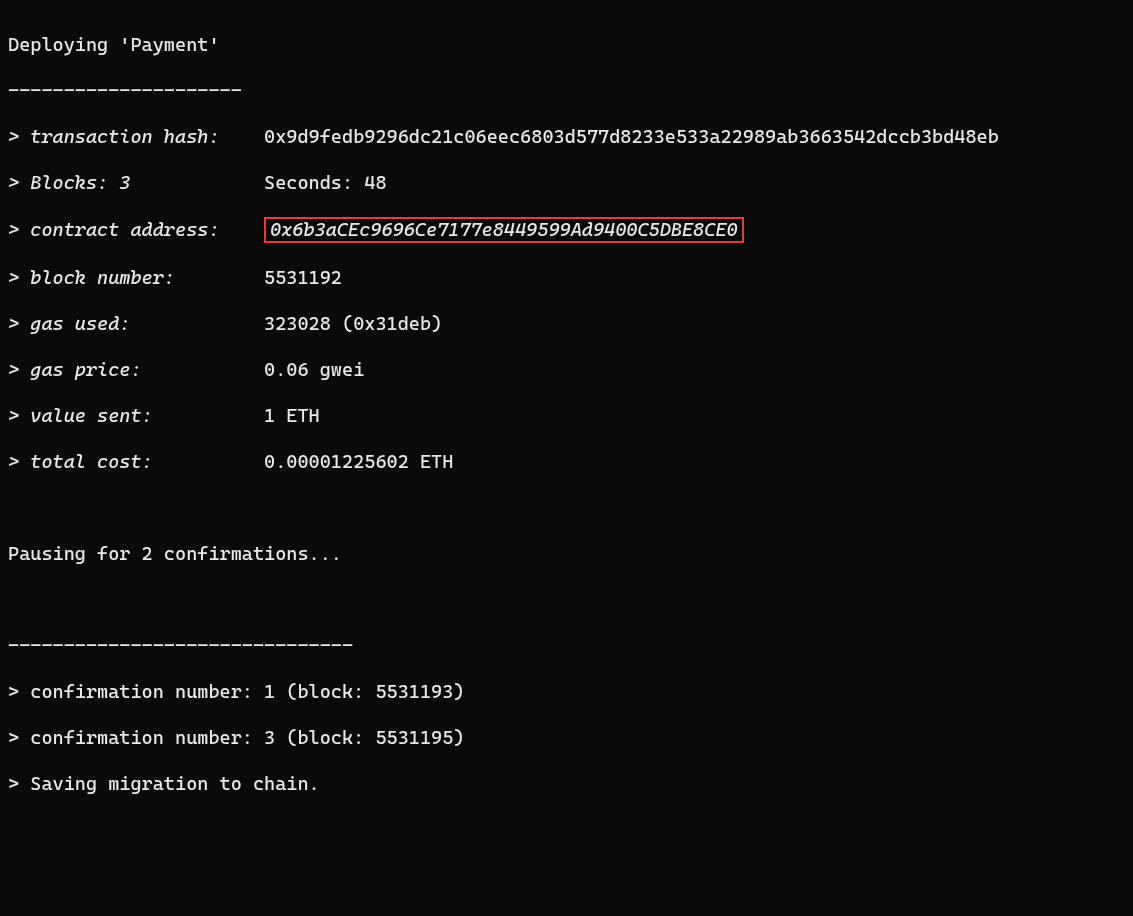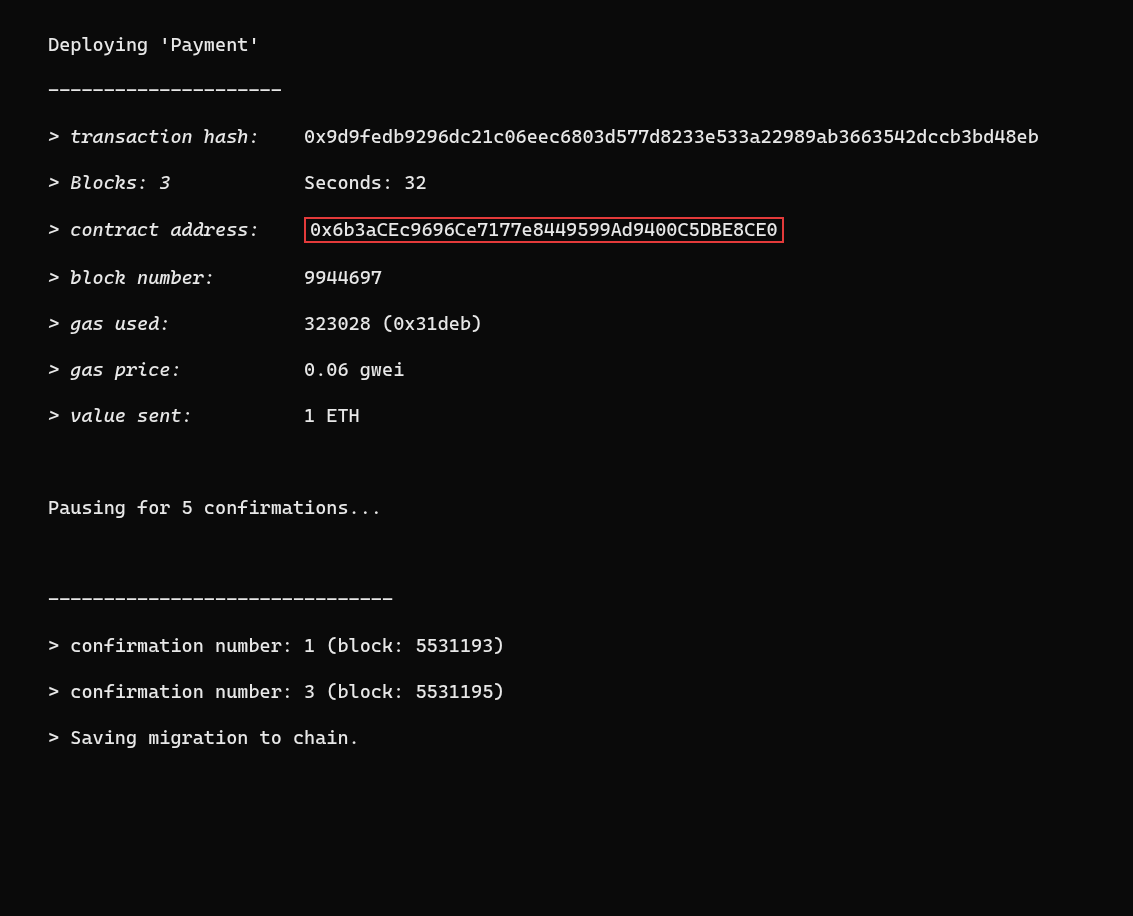--- a/index.html
+++ b/index.html
@@ -9,47 +9,49 @@
     color: #e8e8e8;
     font-family: "Cascadia Mono", "Consolas", ui-monospace, Menlo, monospace;
     font-size: 19px;
     line-height: 23px;
     width: 1133px;
   }
   .terminal {
     padding: 10px 8px 10px 8px;
     white-space: pre;
   }
-  .indent1 { margin-left: 40px; }
+  .indent1 { }
   .row { display: block; }
   .kv-label { display: inline-block; font-style: italic; }
   .kv-value { display: inline-block; }
   .red-box {
     border: 2px solid #e33a3a;
     padding: 0 4px;
     display: inline-block;
     height: 22px;
     line-height: 20px;
+    font-style: italic;
   }
 </style>
 </head>
 <body>
 
 <div class="terminal">
 <span class="indent1 row">Deploying 'Payment'</span>
 <span class="indent1 row">---------------------</span>
 <span class="indent1 row"><span class="kv-label">&gt; transaction hash:    </span><span class="kv-value">0x9d9fedb9296dc21c06eec6803d577d8233e533a22989ab3663542dccb3bd48eb</span></span>
-<span class="indent1 row"><span class="kv-label">&gt; Blocks: 3            </span><span class="kv-value">Seconds: 32</span></span>
+<span class="indent1 row"><span class="kv-label">&gt; Blocks: 3            </span><span class="kv-value">Seconds: 48</span></span>
 <span class="indent1 row"><span class="kv-label">&gt; contract address:    </span><span class="red-box"><span class="kv-value">0x6b3aCEc9696Ce7177e8449599Ad9400C5DBE8CE0</span></span></span>
-<span class="indent1 row"><span class="kv-label">&gt; block number:        </span><span class="kv-value">9944697</span></span>
+<span class="indent1 row"><span class="kv-label">&gt; block number:        </span><span class="kv-value">5531192</span></span>
 <span class="indent1 row"><span class="kv-label">&gt; gas used:            </span><span class="kv-value">323028 (0x31deb)</span></span>
 <span class="indent1 row"><span class="kv-label">&gt; gas price:           </span><span class="kv-value">0.06 gwei</span></span>
 <span class="indent1 row"><span class="kv-label">&gt; value sent:          </span><span class="kv-value">1 ETH</span></span>
+<span class="indent1 row"><span class="kv-label">&gt; total cost:          </span><span class="kv-value">0.00001225602 ETH</span></span>
 <span class="row">&nbsp;</span>
-<span class="indent1 row">Pausing for 5 confirmations...</span>
+<span class="indent1 row">Pausing for 2 confirmations...</span>
 <span class="row">&nbsp;</span>
 <span class="indent1 row">-------------------------------</span>
 <span class="indent1 row">&gt; confirmation number: 1 (block: 5531193)</span>
 <span class="indent1 row">&gt; confirmation number: 3 (block: 5531195)</span>
 <span class="indent1 row">&gt; Saving migration to chain.</span>
 
 
 
 
 

